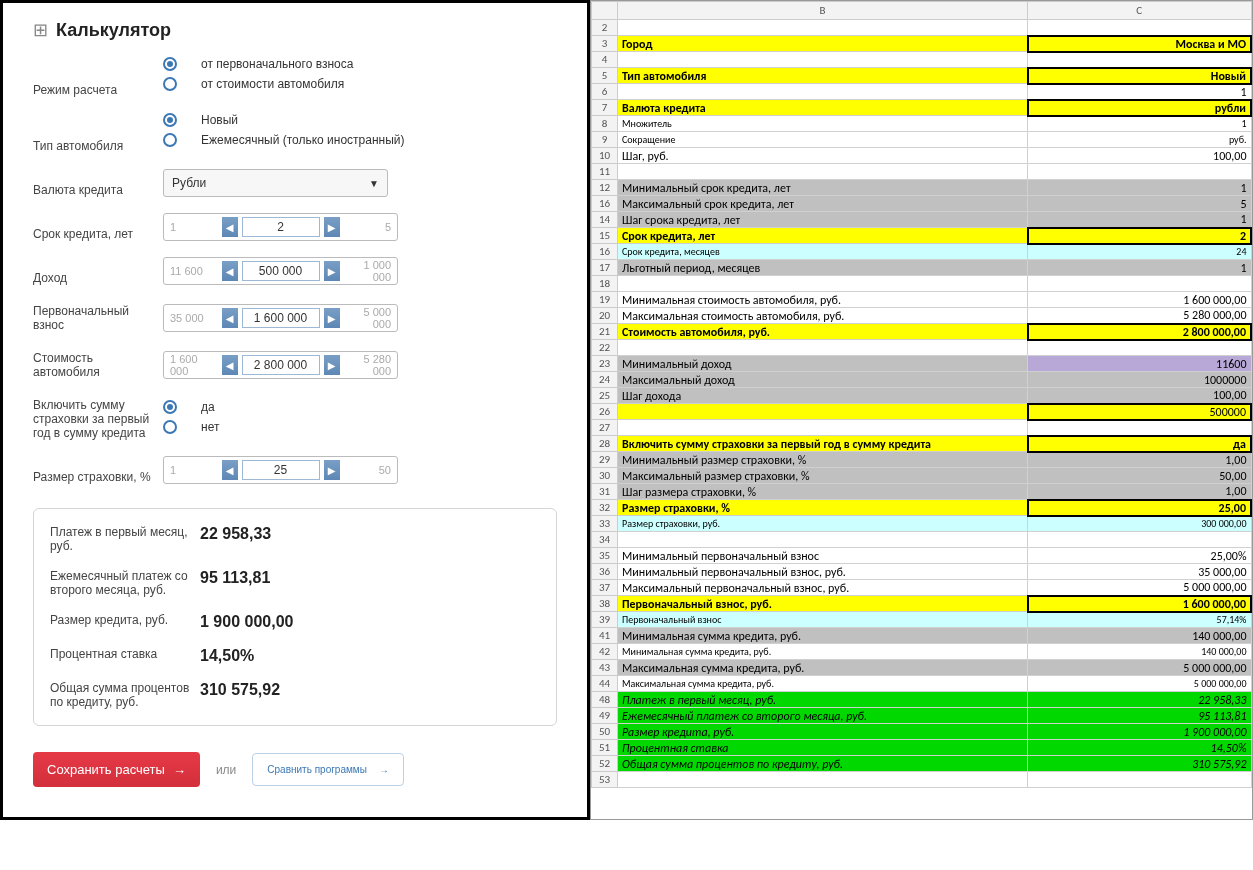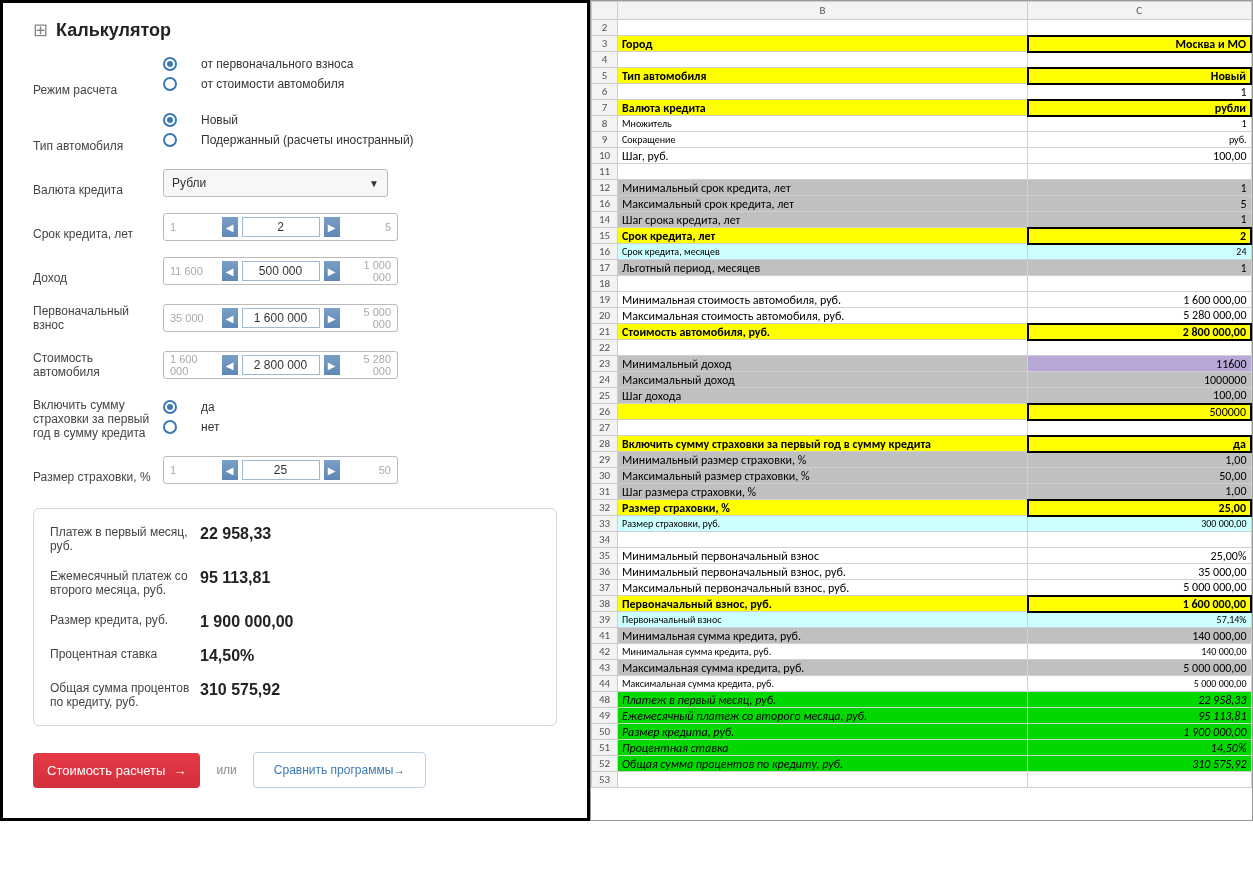--- a/index.html
+++ b/index.html
@@ -22,21 +22,21 @@
   .slider-max { text-align: right; }
   .slider-val { width: 78px; height: 20px; border: 1px solid #9cb8d4; background: #fff; display: flex; align-items: center; justify-content: center; font-size: 12px; color: #333; }
   .slider-btn { width: 16px; height: 20px; background: linear-gradient(#7a9fc6,#5d87b5); display: flex; align-items: center; justify-content: center; color: #fff; font-size: 10px; }
   .results-box { border: 1px solid #d5d5d5; border-radius: 6px; padding: 16px; margin-top: 24px; }
   .result-row { display: flex; margin-bottom: 16px; }
   .result-row:last-child { margin-bottom: 0; }
   .result-label { width: 150px; font-size: 12px; color: #444; padding-right: 10px; }
   .result-value { font-size: 16px; font-weight: bold; color: #222; }
   .actions { display: flex; align-items: center; gap: 16px; margin-top: 26px; }
   .btn-save { background: linear-gradient(#e63946,#d32f3c); color: #fff; border: none; border-radius: 4px; padding: 10px 14px; font-size: 13px; display: flex; align-items: center; gap: 8px; }
-  .btn-compare { border: 1px solid #bcd0e6; background: #fff; color: #3b78b5; padding: 10px 20px; border-radius: 4px; font-size: 12px; display: flex; align-items: center; gap: 0; }
+  .btn-compare { border: 1px solid #bcd0e6; background: #fff; color: #3b78b5; padding: 10px 14px; border-radius: 4px; font-size: 10px; display: flex; align-items: center; gap: 12px; }
   .or-text { color: #888; font-size: 12px; }
 
   
   .sheet { width: 100%; font-family: Calibri, Arial, sans-serif; font-size: 12px; color: #000; border-collapse: collapse; }
   .sheet th { background: #f3f3f3; border: 1px solid #ccc; font-weight: normal; color: #555; height: 18px; text-align: center; font-size: 11px; }
   .sheet td { border-right: 1px solid #d0d0d0; border-bottom: 1px solid #d0d0d0; height: 16px; padding: 0 4px; white-space: nowrap; overflow: hidden; }
   .sheet td.rownum { background: #f3f3f3; border: 1px solid #ccc; text-align: center; color: #555; width: 26px; font-size: 11px; }
   .sheet td.col-b { width: 410px; }
   .sheet td.col-c { text-align: right; }
   .bg-yellow { background: #ffff00; }
@@ -74,21 +74,21 @@
 
   <div class="form-row">
     <div class="form-label">Тип автомобиля</div>
     <div class="form-controls">
       <div class="radio-row">
         <span class="radio checked"></span>
         <span>Новый</span>
       </div>
       <div class="radio-row">
         <span class="radio"></span>
-        <span>Подержанный (расчеты иностранный)</span>
+        <span>Ежемесячный (только иностранный)</span>
       </div>
     </div>
   </div>
 
   <div class="form-row">
     <div class="form-label">Валюта кредита</div>
     <div class="form-controls">
       <div class="select">
         <span>Рубли</span>
         <span class="caret">▼</span>
@@ -193,21 +193,21 @@
         <div class="result-value">14,50%</div>
       </div>
     <div class="result-row">
         <div class="result-label">Общая сумма процентов по кредиту, руб.</div>
         <div class="result-value">310 575,92</div>
       </div>
   </div>
 
   <div class="actions">
     <button class="btn-save">
-      <span>Стоимость расчеты</span>
+      <span>Сохранить расчеты</span>
       <span>→</span>
     </button>
     <span class="or-text">или</span>
     <button class="btn-compare">
       <span>Сравнить программы</span>
       <span>→</span>
     </button>
   </div>
 </div>
 

